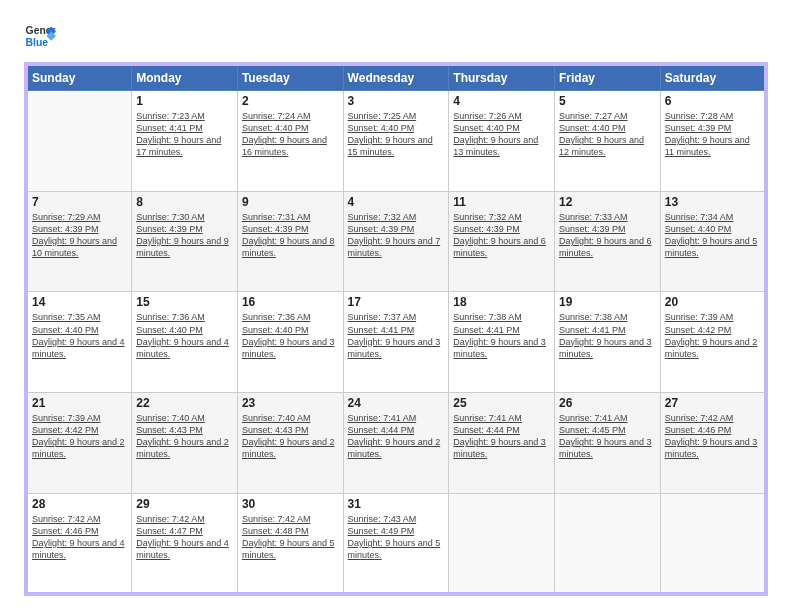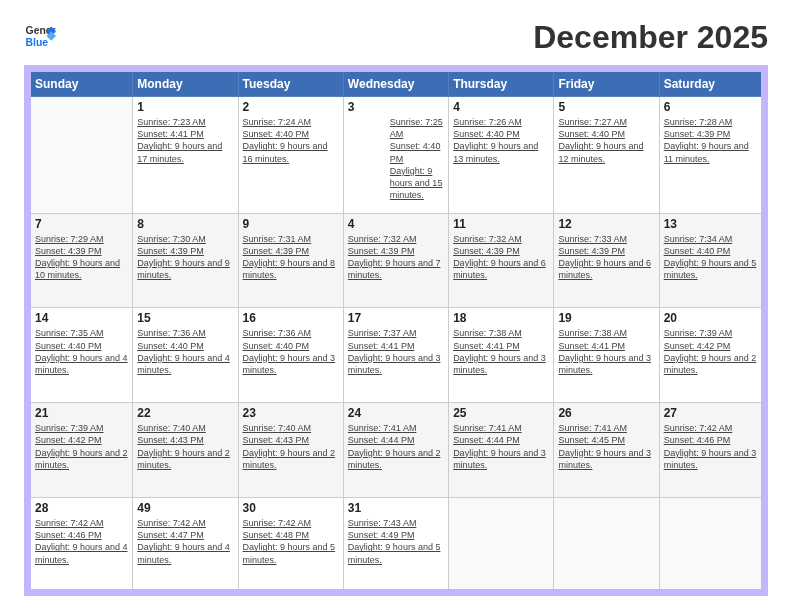--- a/index.html
+++ b/index.html
@@ -40,21 +40,21 @@
       font-weight: bold;
       color: #333;
       line-height: 1.1;
     }
     .location {
       font-size: 14px;
       color: #555;
     }
     .calendar {
       flex: 1;
-      border: 7px solid #c4b5fd;
+      border: 4px solid #c4b5fd;
       border-collapse: collapse;
       width: 100%;
       table-layout: fixed;
     }
     .calendar th {
       background: #3d6eb5;
       color: #fff;
       font-size: 12px;
       font-weight: bold;
       padding: 5px 4px;
@@ -95,21 +95,20 @@
   <div class="header">
     <div class="logo">
       <svg class="logo-icon" viewBox="0 0 40 40">
         <text x="2" y="18" font-size="13" font-weight="bold" fill="#333">General</text>
         <text x="2" y="32" font-size="13" font-weight="bold" fill="#1a73e8">Blue</text>
         <polygon points="34,8 40,14 34,20 28,14" fill="#1a73e8"></polygon>
         <polygon points="34,14 40,20 34,26 28,20" fill="#5aaaee"></polygon>
       </svg>
     </div>
     <div class="title-block">
-      <div class="month-title">December 2025</div>
     </div>
   </div>
 
   <table class="calendar">
     <thead>
       <tr>
         <th>Sunday</th>
         <th>Monday</th>
         <th>Tuesday</th>
         <th>Wednesday</th>
@@ -128,21 +127,21 @@
 Daylight: 9 hours and 17 minutes.</div>
           </td>
           <td>
             <div class="day-num">2</div>
             <div class="cell-text" style="white-space: pre-line;">Sunrise: 7:24 AM
 Sunset: 4:40 PM
 Daylight: 9 hours and 16 minutes.</div>
           </td>
           <td>
             <div class="day-num">3</div>
-            <div class="cell-text" style="white-space: pre-line; margin-left: 42px;">Sunrise: 7:25 AM
+            <div class="cell-text" style="white-space: pre-line;">Sunrise: 7:25 AM
 Sunset: 4:40 PM
 Daylight: 9 hours and 15 minutes.</div>
           </td>
           <td>
             <div class="day-num">4</div>
             <div class="cell-text" style="white-space: pre-line;">Sunrise: 7:26 AM
 Sunset: 4:40 PM
 Daylight: 9 hours and 13 minutes.</div>
           </td>
           <td>
@@ -291,21 +290,21 @@
           </td>
         </tr>
         <tr>
           <td>
             <div class="day-num">28</div>
             <div class="cell-text" style="white-space: pre-line;">Sunrise: 7:42 AM
 Sunset: 4:46 PM
 Daylight: 9 hours and 4 minutes.</div>
           </td>
           <td>
-            <div class="day-num">49</div>
+            <div class="day-num">29</div>
             <div class="cell-text" style="white-space: pre-line;">Sunrise: 7:42 AM
 Sunset: 4:47 PM
 Daylight: 9 hours and 4 minutes.</div>
           </td>
           <td>
             <div class="day-num">30</div>
             <div class="cell-text" style="white-space: pre-line;">Sunrise: 7:42 AM
 Sunset: 4:48 PM
 Daylight: 9 hours and 5 minutes.</div>
           </td>

